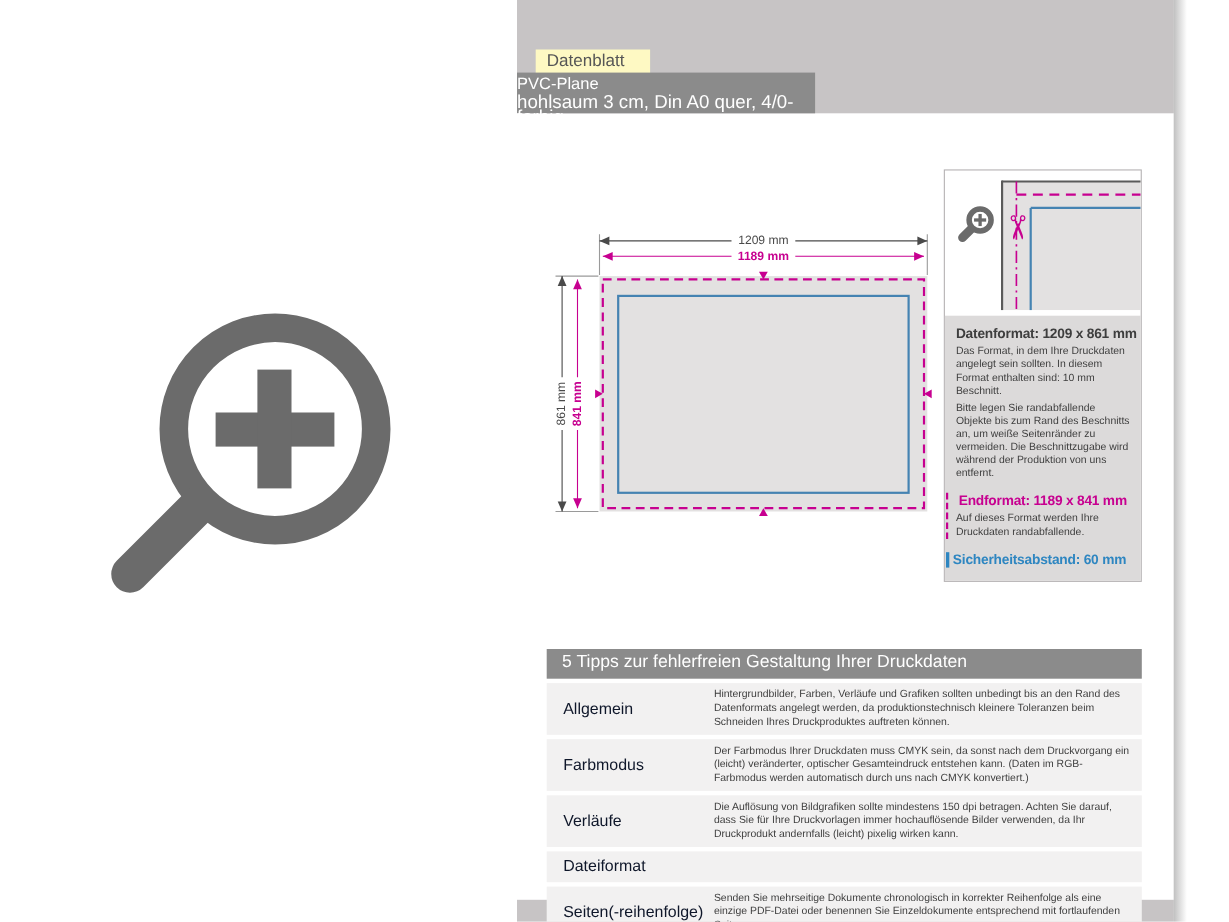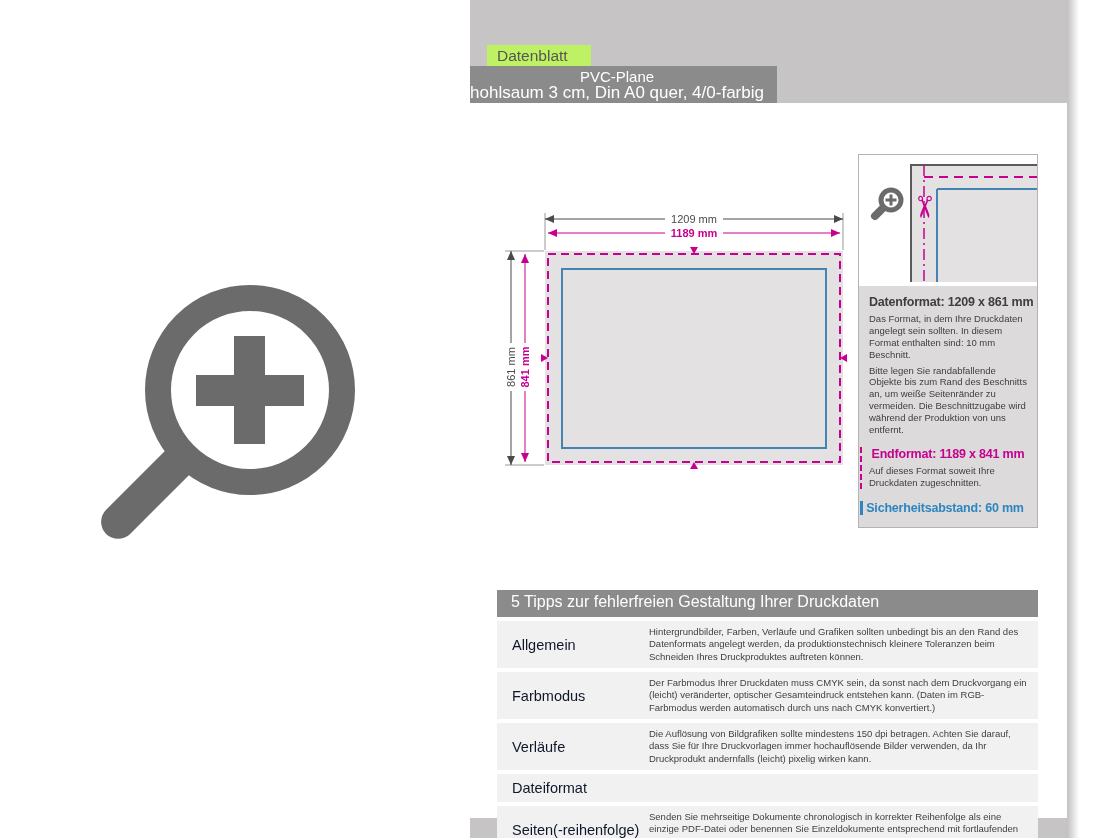--- a/index.html
+++ b/index.html
@@ -22,22 +22,22 @@
   
   .mag-ring{left:145px;top:285px;width:210px;height:210px;border:26px solid var(--icon_gray);border-radius:50%;}
   .mag-handle{left:128px;top:440px;width:34px;height:110px;background:var(--icon_gray);transform:rotate(45deg);border-radius:0 0 17px 17px;}
   .mag-plus-h{left:196px;top:375px;width:108px;height:31px;background:var(--icon_gray);}
   .mag-plus-v{left:234px;top:336px;width:31px;height:108px;background:var(--icon_gray);}
 
   
   .top-band{left:470px;top:0;width:597px;height:103px;background:var(--band);}
   .bottom-band{left:470px;top:818px;width:597px;height:20px;background:var(--band);}
   .page-shadow{left:1067px;top:0;width:12px;height:838px;background:linear-gradient(to right,rgba(130,130,130,.5),rgba(255,255,255,0));}
-  .tab{left:487px;top:45px;width:104px;height:22px;background:#bef264;color:#565656;font-size:15.5px;line-height:22px;padding-left:10px;}
-  .banner{left:470px;top:66px;width:307px;height:37px;background:var(--accent_gray);color:#fff;text-align:center;padding:2px 13px 0 0;}
+  .tab{left:487px;top:45px;width:104px;height:22px;background:#fef9c3;color:#565656;font-size:15.5px;line-height:22px;padding-left:10px;}
+  .banner{left:470px;top:66px;width:271px;height:37px;background:var(--accent_gray);color:#fff;text-align:left;padding:2px 13px 0 0;}
   .banner .t1{font-size:15px;line-height:18px;}
   .banner .t2{font-size:17px;line-height:14px;}
 
   
   .diagram{left:495px;top:200px;}
   .dimtext{font-size:11px;fill:var(--dim);}
   .dimtext.mag{fill:var(--magenta);font-weight:bold;}
   .dline{stroke:var(--dim);stroke-width:1;}
   .mline{stroke:var(--magenta);stroke-width:1;}
   .ext{stroke:#9a9a9a;stroke-width:1;}
@@ -143,21 +143,21 @@
         <rect x="26.5" y="43.5" width="11" height="3" fill="var(--icon_gray)"></rect>
         <rect x="30.5" y="39.5" width="3" height="11" fill="var(--icon_gray)"></rect>
       </g>
     </svg>
     <div class="panel">
       <h3>Datenformat: 1209 x 861 mm</h3>
       <p>Das Format, in dem Ihre Druckdaten angelegt sein sollten. In diesem Format enthalten sind: 10 mm Beschnitt.</p>
       <p>Bitte legen Sie randabfallende Objekte bis zum Rand des Beschnitts an, um weiße Seitenränder zu vermeiden. Die Beschnittzugabe wird während der Produktion von uns entfernt.</p>
       <div class="blk end">
         <h3>Endformat: 1189 x 841 mm</h3>
-        <p>Auf dieses Format soweit Ihre Druckdaten zugeschnitten.</p>
+        <p>Auf dieses Format werden Ihre Druckdaten randabfallende.</p>
       </div>
       <div class="blk safe">
         <h3>Sicherheitsabstand: 60 mm</h3>
       </div>
     </div>
   </div>
 
   <div class="abs tips">
     <div class="tips-header">5 Tipps zur fehlerfreien Gestaltung Ihrer Druckdaten</div>
 

